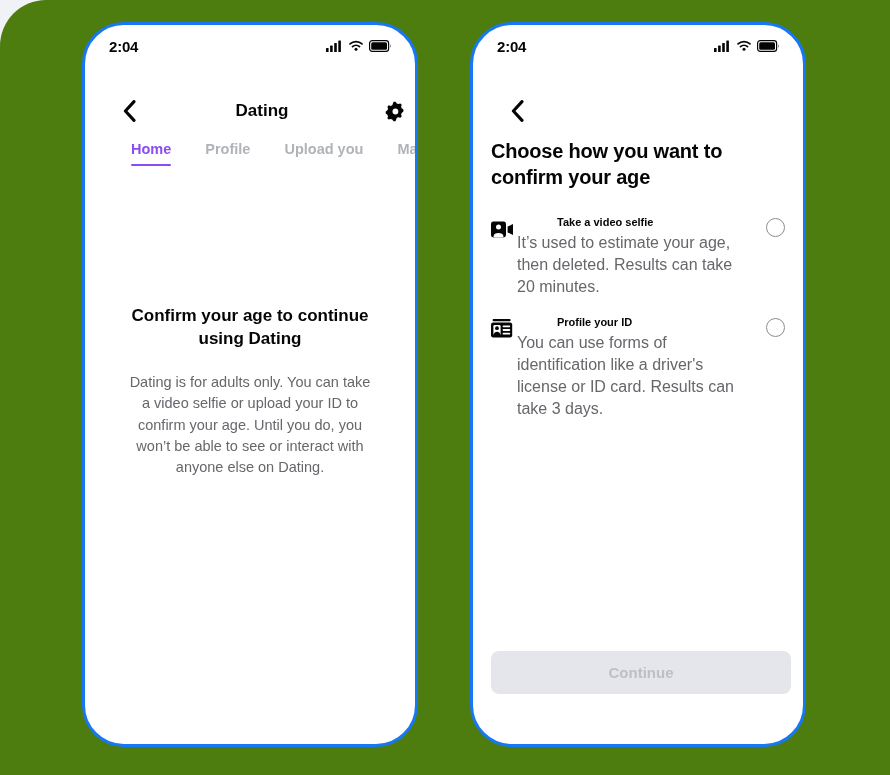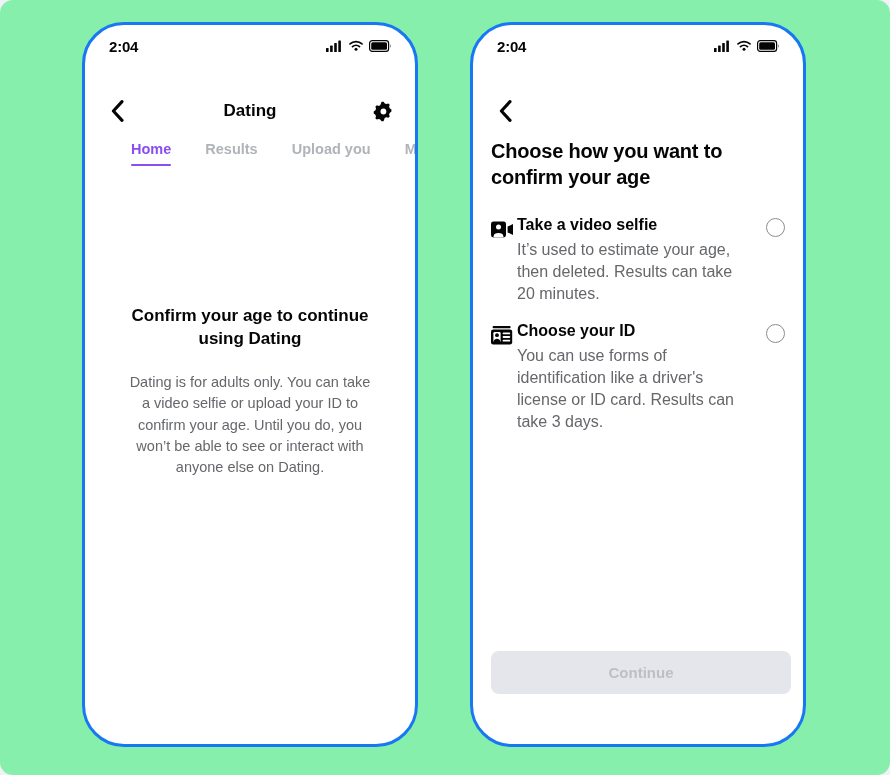--- a/index.html
+++ b/index.html
@@ -12,23 +12,22 @@
     background: #f0f2f5;
     font-family: "Liberation Sans", sans-serif;
     overflow: hidden;
     position: relative;
   }
   #page-root {
     position: absolute;
     left: 0; top: 0;
     width: 890px;
     height: 775px;
-    background: #86efac;
+    background: #4d7c0f;
     border-top-left-radius: 46px;
-    border-radius: 13px;
   }
 
   
   .phone {
     position: absolute;
     background: #ffffff;
     border: 3px solid #1877f2;
     border-radius: 42px;
     box-sizing: border-box;
     overflow: hidden;
@@ -56,21 +55,21 @@
   }
   .status-icons {
     display: flex;
     align-items: center;
     gap: 5px;
   }
 
   
   .navbar {
     position: absolute;
-    left: 0;
+    left: 12px;
     width: 100%;
     height: 44px;
     box-sizing: border-box;
     display: flex;
     align-items: center;
     padding: 0 18px;
   }
   .nav-1 { top: 64px; }
   .nav-2 { top: 64px; }
   .nav-back {
@@ -190,25 +189,26 @@
     margin-top: 2px;
     display: flex;
     align-items: center;
     justify-content: flex-start;
   }
   .option-text {
     flex: 1;
     padding-right: 12px;
   }
   .option-title {
-    font-size: 16px;
+    font-size: 11px;
     font-weight: bold;
     color: #050505;
     line-height: 1.3;
     margin-bottom: 3px;
+    margin-left: 40px;
   }
   .option-desc {
     font-size: 16px;
     color: #65676b;
     line-height: 1.38;
   }
   .radio {
     width: 19px; height: 19px;
     min-width: 19px;
     border: 1.6px solid #8a8d91;
@@ -274,21 +274,21 @@
       <div class="nav-gear">
         <svg width="21" height="21" viewBox="0 0 24 24">
           <path d="M12 0.8l1.55 2.0a9.3 9.3 0 0 1 1.6 0.67l2.4-0.73 1.56 1.56-0.73 2.4a9.3 9.3 0 0 1 0.67 1.6l2.0 1.55v2.2l-2.0 1.55a9.3 9.3 0 0 1-0.67 1.6l0.73 2.4-1.56 1.56-2.4-0.73a9.3 9.3 0 0 1-1.6 0.67L12 23.2h-2.2l-1.55-2.0a9.3 9.3 0 0 1-1.6-0.67l-2.4 0.73-1.56-1.56 0.73-2.4a9.3 9.3 0 0 1-0.67-1.6L0.8 14.2v-2.2l2.0-1.55a9.3 9.3 0 0 1 0.67-1.6l-0.73-2.4 1.56-1.56 2.4 0.73a9.3 9.3 0 0 1 1.6-0.67L9.8 0.8z" fill="#050505"></path>
           <circle cx="11.9" cy="12" r="3.3" fill="#ffffff"></circle>
         </svg>
       </div>
     </div>
 
     <div class="tabs">
       <div class="tab active">Home</div>
-      <div class="tab">Results</div>
+      <div class="tab">Profile</div>
       <div class="tab">Upload you</div>
       <div class="tab">Matches</div>
     </div>
 
     <div class="p1-content">
       <div class="p1-heading">Confirm your age to continue using Dating</div>
       <div class="p1-body">Dating is for adults only. You can take a video selfie or upload your ID to confirm your age. Until you do, you won’t be able to see or interact with anyone else on Dating.</div>
     </div>
 
   </div>
@@ -352,21 +352,21 @@
             <rect x="0" y="3.4" width="21.2" height="15" rx="2.2" fill="#050505"></rect>
             <rect x="2.4" y="6.0" width="7.2" height="10" rx="1.2" fill="#ffffff"></rect>
             <circle cx="6.0" cy="9.2" r="1.9" fill="#050505"></circle>
             <path d="M2.9 16v-0.9c0-1.5 1.4-2.4 3.1-2.4s3.1 0.9 3.1 2.4V16z" fill="#050505"></path>
             <rect x="11.6" y="6.4" width="7.6" height="1.8" rx="0.9" fill="#ffffff"></rect>
             <rect x="11.6" y="10.1" width="7.6" height="1.8" rx="0.9" fill="#ffffff"></rect>
             <rect x="11.6" y="13.8" width="7.6" height="1.8" rx="0.9" fill="#ffffff"></rect>
           </svg>
         </div>
         <div class="option-text">
-          <div class="option-title">Choose your ID</div>
+          <div class="option-title">Profile your ID</div>
           <div class="option-desc">You can use forms of identification like a driver's license or ID card. Results can take 3 days.</div>
         </div>
         <div class="radio"></div>
       </div>
 
     </div>
 
     <button class="btn-disabled" disabled="">Continue</button>
 
   </div>

